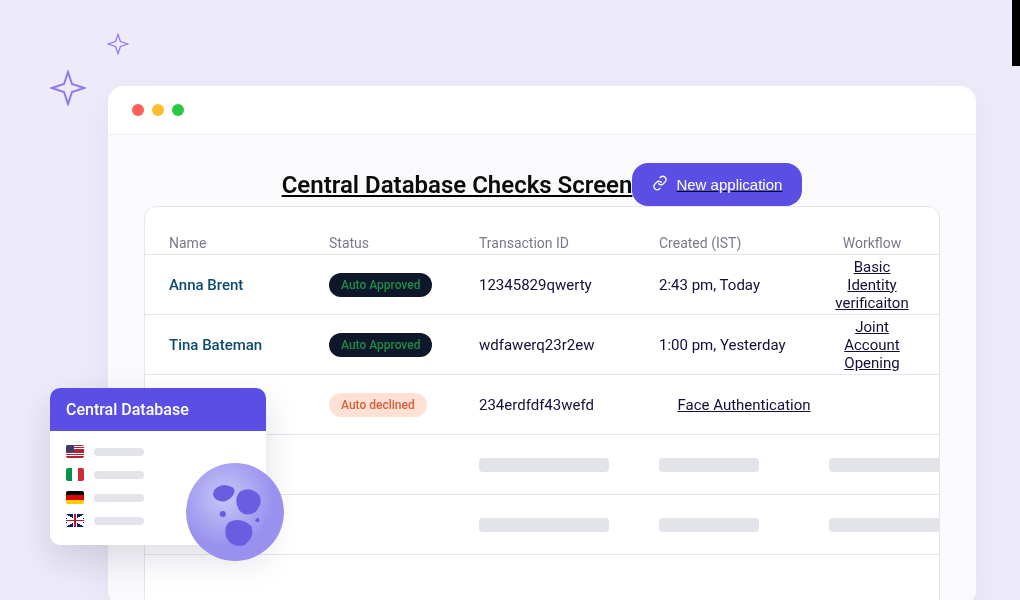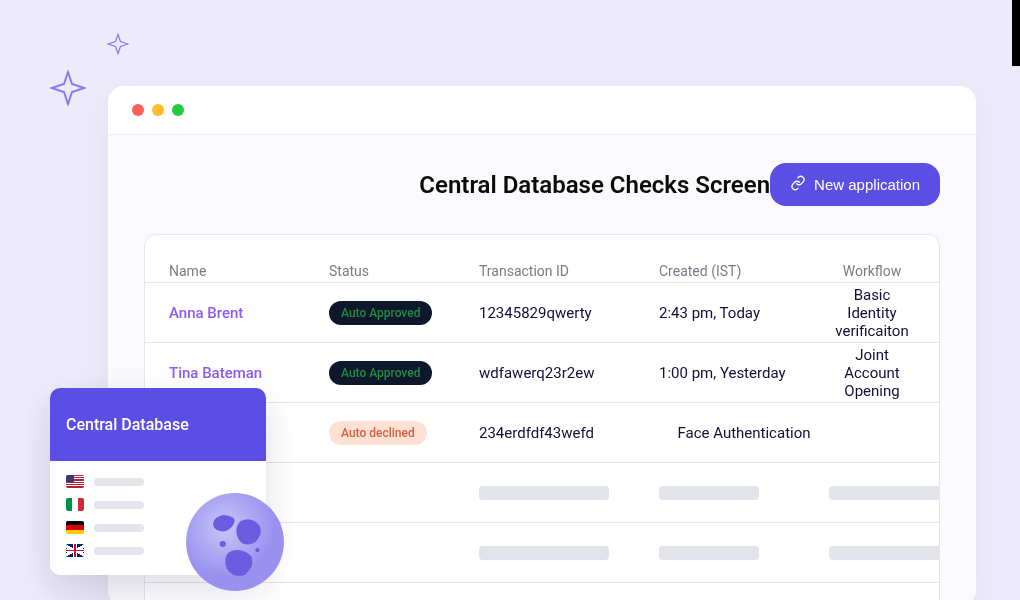--- a/index.html
+++ b/index.html
@@ -41,23 +41,23 @@
     }
     .dot { width: 12px; height: 12px; border-radius: 50%; }
     .dot-r { background: #ff5f57; }
     .dot-y { background: #ffbd2e; }
     .dot-g { background: #28c940; }
     .window-body {
       padding: 28px 36px;
     }
     .header-row {
       display: flex;
-      justify-content: flex-end;
-      align-items: center;
-      margin-bottom: 28px;
+      justify-content: center;
+      align-items: center;
+      text-decoration: underline;
     }
     .page-title {
       font-size: 24px;
       font-weight: 600;
       color: #0b0b0b;
     }
     .new-app-btn {
       background: #5b4ee5;
       color: #fff;
       border: none;
@@ -88,22 +88,22 @@
       height: 48px;
     }
     .thead .th {
       color: #7a7a8c;
       font-size: 14px;
       font-weight: 400;
       margin-top: 24px;
     }
     .th-workflow { text-align: center; }
     .td { font-size: 15px; color: #120f3a; }
-    .td-name { font-weight: 500; color: #8b5cf6; }
-    .td-workflow { text-align: center; }
+    .td-name { font-weight: 500; color: #0c4a6e; }
+    .td-workflow { text-align: center; text-decoration: underline; }
     .badge {
       display: inline-block;
       padding: 5px 12px;
       border-radius: 999px;
       font-size: 12px;
       font-weight: 500;
       white-space: nowrap;
     }
     .badge-approved { background: #0f172a; color: #1f8c45; }
     .badge-declined { background: #ffe0d5; color: #d5613c; }
@@ -135,21 +135,21 @@
       top: 388px;
       width: 216px;
       background: #fff;
       border-radius: 10px;
       box-shadow: 0 14px 34px rgba(30,20,70,0.14);
       overflow: visible;
     }
     .overlay-header {
       background: #5b4ee5;
       color: #fff;
-      padding: 27px 16px;
+      padding: 12px 16px;
       font-size: 16px;
       font-weight: 500;
       border-radius: 10px 10px 0 0;
     }
     .overlay-body {
       padding: 14px 16px 18px;
       position: relative;
     }
     .flag-row {
       display: flex;

